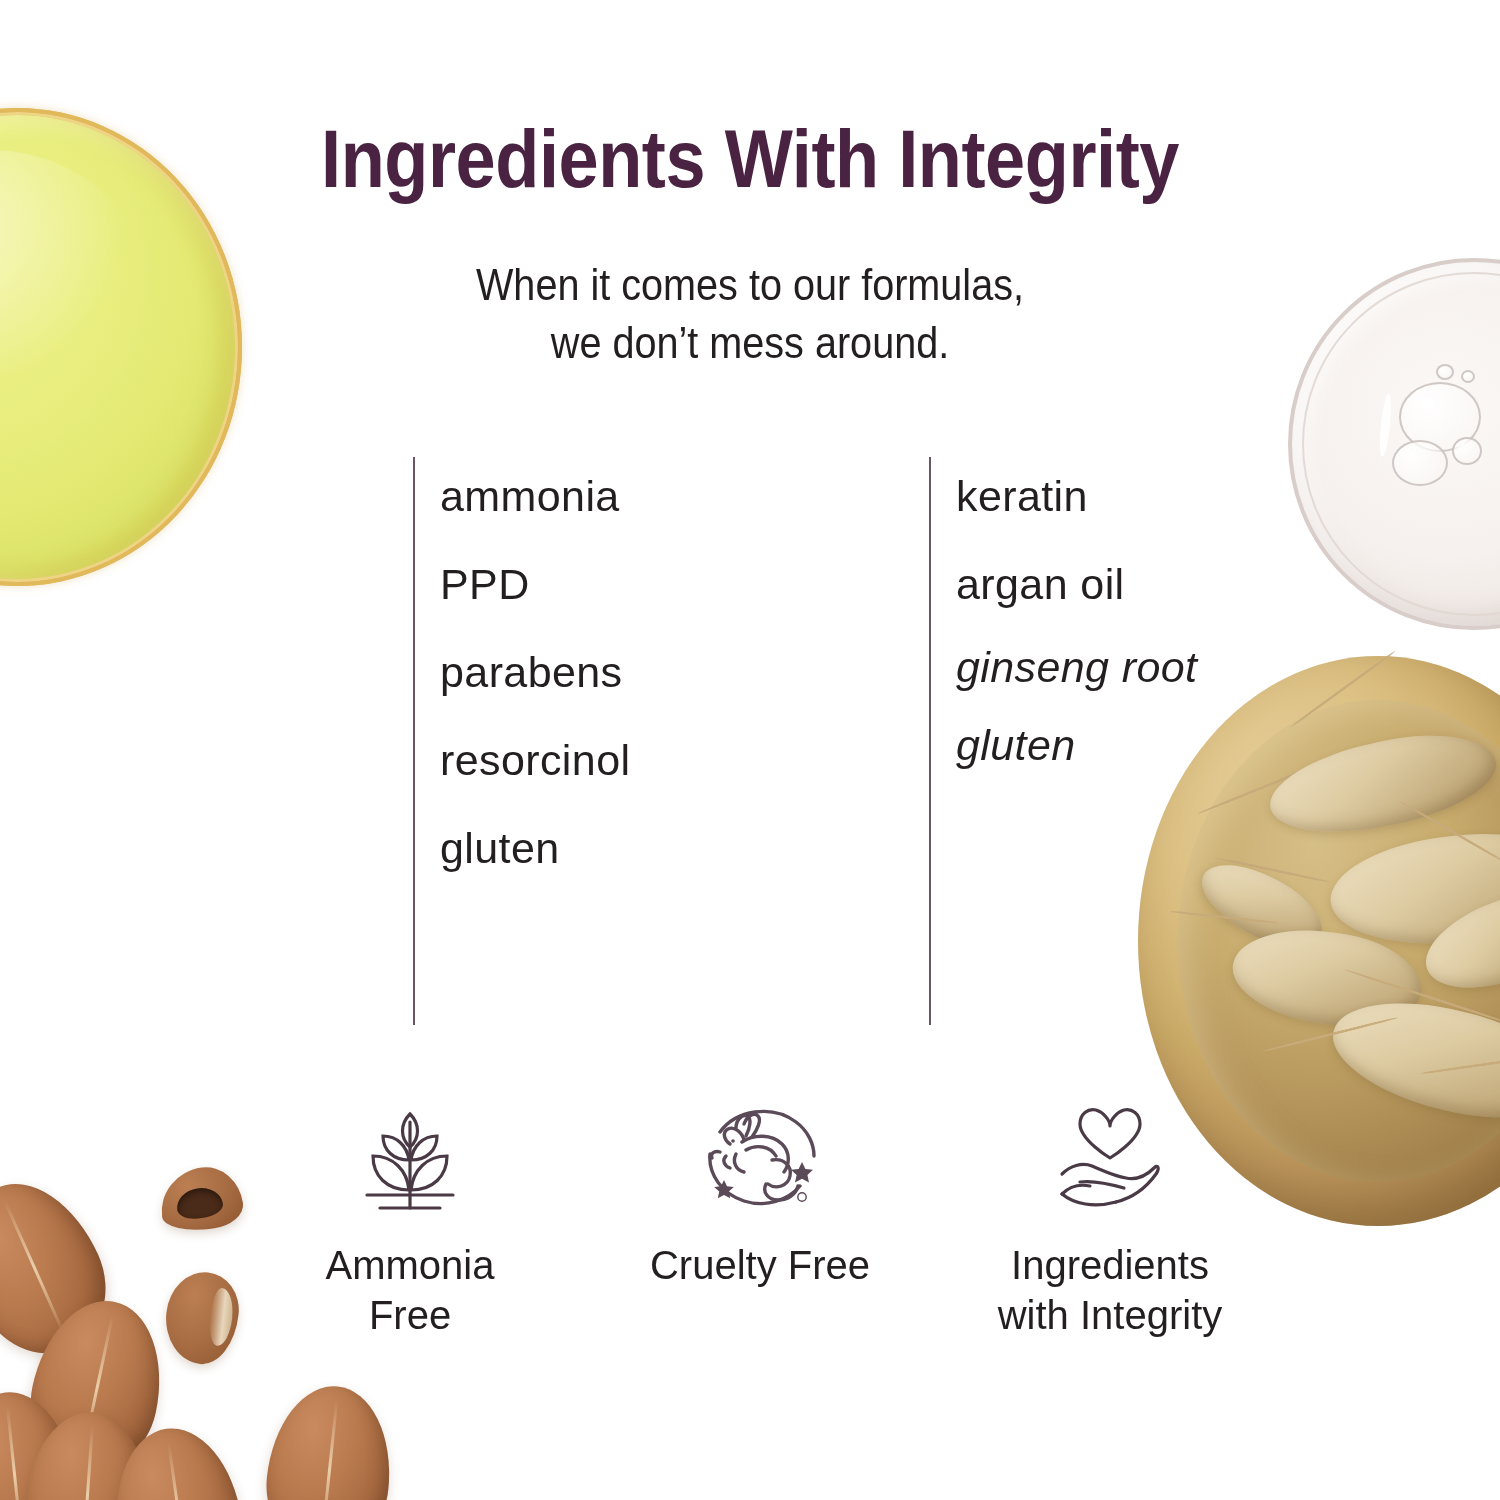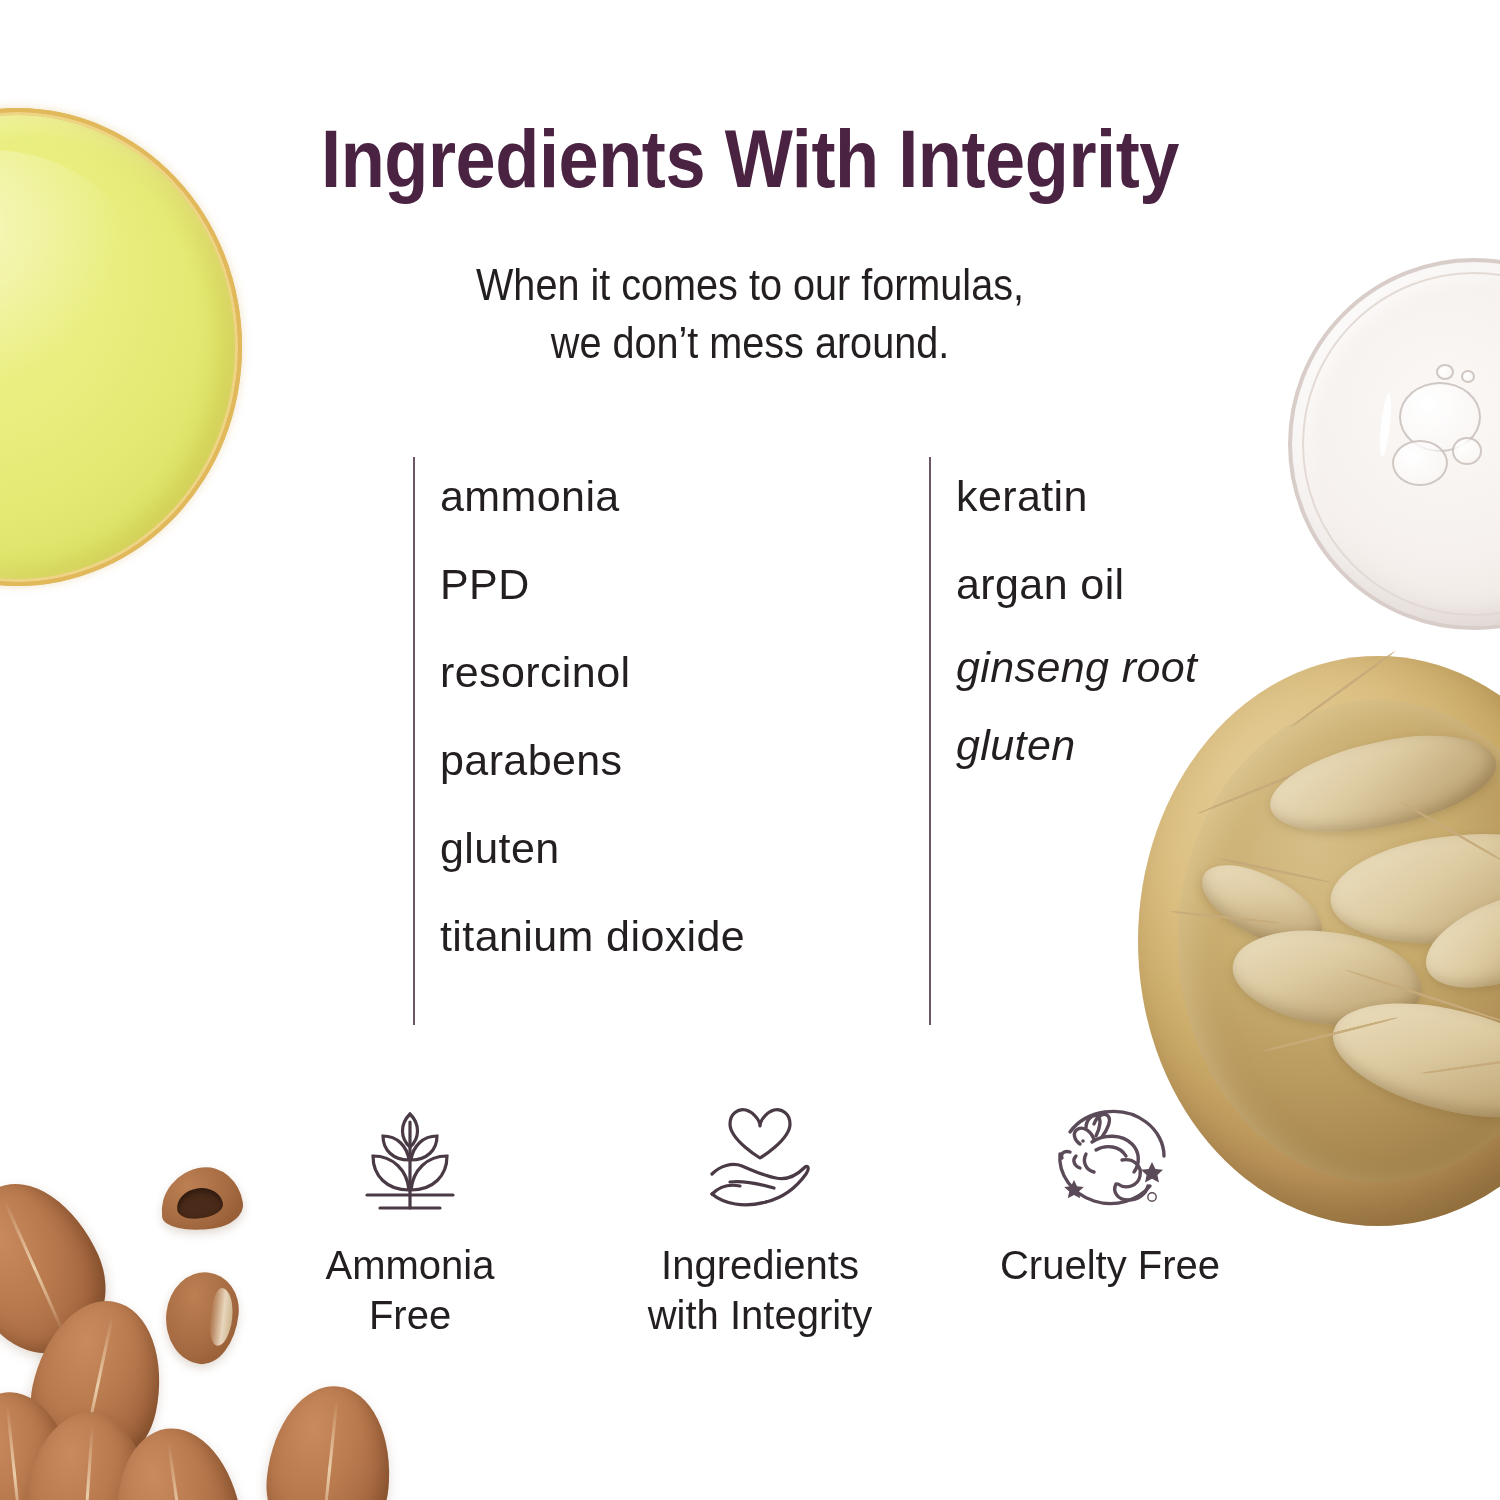--- a/index.html
+++ b/index.html
@@ -361,24 +361,23 @@
     <span class="line">When it comes to our formulas,</span>
     <span class="line">we don’t mess around.</span>
   </div>
 
   <div class="col" id="col-free">
 
     <div class="divider" id="div-free"></div>
     <ul class="item-list" id="list-free">
       <li>ammonia</li>
       <li>PPD</li>
+      <li>parabens</li>
       <li>resorcinol</li>
-      <li>parabens</li>
       <li>gluten</li>
-      <li>titanium dioxide</li>
     </ul>
   </div>
 
   <div class="col" id="col-full">
 
     <div class="divider" id="div-full"></div>
     <ul class="item-list" id="list-full">
       <li>keratin</li>
       <li>argan oil</li>
       <li class="wrap">ginseng root</li>
@@ -407,20 +406,58 @@
         </svg>
       </div>
       <div class="badge-label">
         <span class="bl">Ammonia</span>
         <span class="bl">Free</span>
       </div>
     </div>
 
     <div class="badge">
       <div class="badge-icon">
+        <svg width="136" height="126" viewBox="0 0 136 126" fill="none" stroke="#5B4A58" stroke-width="3.4" stroke-linecap="round" stroke-linejoin="round">
+
+          <path d="M28 34 C44 12 80 6 104 24 C116 33 122 46 122 58"></path>
+
+          <path d="M18 56 C16 76 30 96 52 103 C74 110 96 102 108 88"></path>
+
+          <path d="M38 46 C32 42 30 34 36 31 C42 28 50 34 52 42"></path>
+          <path d="M44 30 C44 22 50 16 55 18 C60 20 58 30 54 38"></path>
+          <path d="M52 26 C55 18 62 14 66 18 C70 22 65 32 60 39"></path>
+
+          <circle cx="41" cy="43" r="1.8" fill="#5B4A58" stroke="none"></circle>
+
+          <path d="M50 44 C62 36 80 36 90 46 C98 54 98 66 92 74"></path>
+          <path d="M54 52 C64 46 78 48 84 58"></path>
+
+          <path d="M80 62 C92 60 100 68 98 78 C96 88 84 92 76 86"></path>
+
+          <path d="M44 56 C40 64 44 72 52 74"></path>
+          <path d="M34 58 C30 62 32 68 38 70"></path>
+
+          <path d="M74 86 C70 94 76 102 86 102 C96 102 104 96 106 88"></path>
+
+          <path d="M28 54 C22 52 18 56 20 60"></path>
+
+          <path d="M110 64 l3.4 7 7.6 .8 -5.6 5.2 1.6 7.6 -7-3.8 -7 3.8 1.6-7.6 -5.6-5.2 7.6-.8 z" fill="#5B4A58" stroke="none"></path>
+          <path d="M32 82 l3 6.2 6.8 .7 -5 4.6 1.4 6.8 -6.2-3.4 -6.2 3.4 1.4-6.8 -5-4.6 6.8-.7 z" fill="#5B4A58" stroke="none"></path>
+
+          <circle cx="110" cy="99" r="4.2" stroke-width="1.4"></circle>
+        </svg>
+      </div>
+      <div class="badge-label">
+        <span class="bl">Cruelty Free</span>
+        <span class="bl"></span>
+      </div>
+    </div>
+
+    <div class="badge">
+      <div class="badge-icon">
         <svg width="140" height="126" viewBox="0 0 140 126" fill="none" stroke="#4A3A46" stroke-width="3.2" stroke-linecap="round" stroke-linejoin="round">
 
           <path d="M70 60
                    C70 60 40 42 40 26
                    C40 16 48 10 56 12
                    C63 14 70 22 70 28
                    C70 22 77 14 84 12
                    C92 10 100 16 100 26
                    C100 42 70 60 70 60 Z"></path>
 
@@ -433,53 +470,15 @@
 
           <path d="M40 84 C54 82 70 86 84 90"></path>
         </svg>
       </div>
       <div class="badge-label">
         <span class="bl">Ingredients</span>
         <span class="bl">with Integrity</span>
       </div>
     </div>
 
-    <div class="badge">
-      <div class="badge-icon">
-        <svg width="136" height="126" viewBox="0 0 136 126" fill="none" stroke="#5B4A58" stroke-width="3.4" stroke-linecap="round" stroke-linejoin="round">
-
-          <path d="M28 34 C44 12 80 6 104 24 C116 33 122 46 122 58"></path>
-
-          <path d="M18 56 C16 76 30 96 52 103 C74 110 96 102 108 88"></path>
-
-          <path d="M38 46 C32 42 30 34 36 31 C42 28 50 34 52 42"></path>
-          <path d="M44 30 C44 22 50 16 55 18 C60 20 58 30 54 38"></path>
-          <path d="M52 26 C55 18 62 14 66 18 C70 22 65 32 60 39"></path>
-
-          <circle cx="41" cy="43" r="1.8" fill="#5B4A58" stroke="none"></circle>
-
-          <path d="M50 44 C62 36 80 36 90 46 C98 54 98 66 92 74"></path>
-          <path d="M54 52 C64 46 78 48 84 58"></path>
-
-          <path d="M80 62 C92 60 100 68 98 78 C96 88 84 92 76 86"></path>
-
-          <path d="M44 56 C40 64 44 72 52 74"></path>
-          <path d="M34 58 C30 62 32 68 38 70"></path>
-
-          <path d="M74 86 C70 94 76 102 86 102 C96 102 104 96 106 88"></path>
-
-          <path d="M28 54 C22 52 18 56 20 60"></path>
-
-          <path d="M110 64 l3.4 7 7.6 .8 -5.6 5.2 1.6 7.6 -7-3.8 -7 3.8 1.6-7.6 -5.6-5.2 7.6-.8 z" fill="#5B4A58" stroke="none"></path>
-          <path d="M32 82 l3 6.2 6.8 .7 -5 4.6 1.4 6.8 -6.2-3.4 -6.2 3.4 1.4-6.8 -5-4.6 6.8-.7 z" fill="#5B4A58" stroke="none"></path>
-
-          <circle cx="110" cy="99" r="4.2" stroke-width="1.4"></circle>
-        </svg>
-      </div>
-      <div class="badge-label">
-        <span class="bl">Cruelty Free</span>
-        <span class="bl"></span>
-      </div>
-    </div>
-
   </div>
 
 </div>
 
 </body></html>

